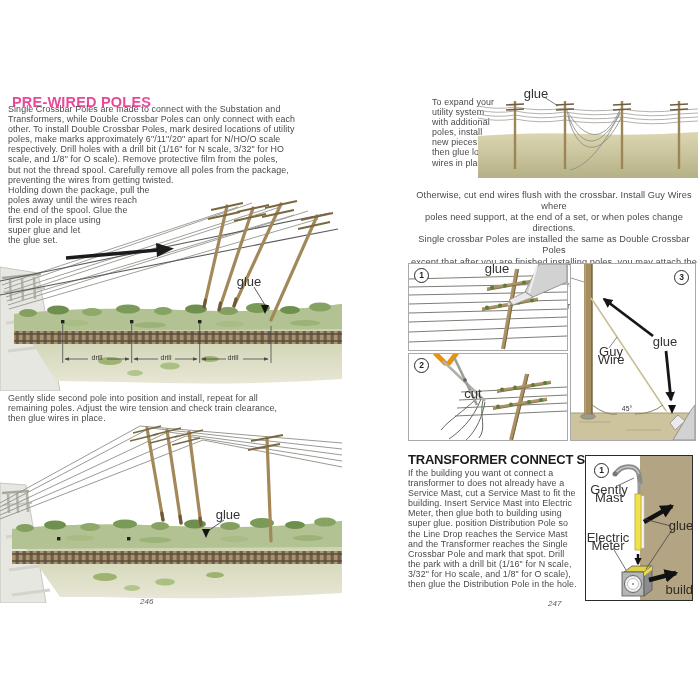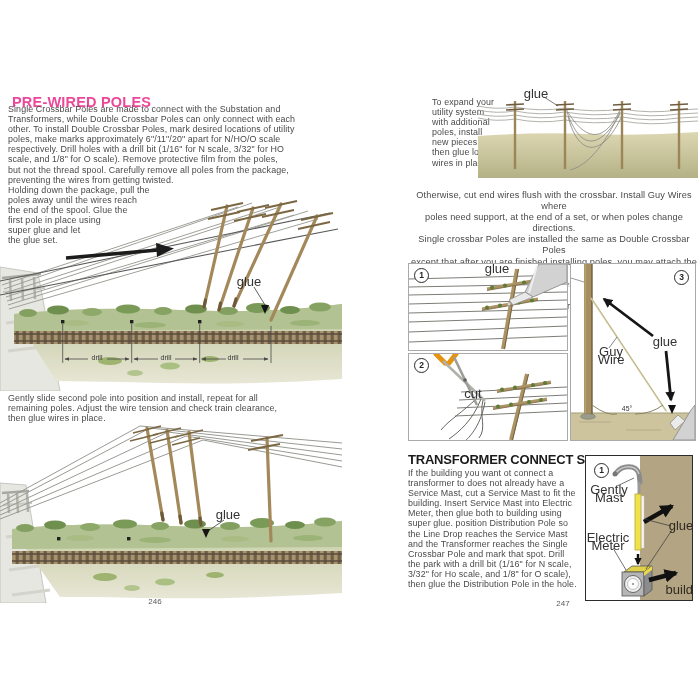--- a/index.html
+++ b/index.html
@@ -11,21 +11,21 @@
   .para{font-size:8.9px;line-height:10.1px;letter-spacing:.1px;white-space:pre-line;color:#4a4a4a;}
   .para.mid{font-size:9.2px;line-height:11.1px;}
   .fig{position:absolute;}
   .fig svg{position:absolute;left:0;top:0;}
   .lbl{position:absolute;font-size:13px;line-height:8px;color:#333;white-space:pre-line;
        text-align:center;transform:translateX(-50%);}
   .panel{position:absolute;background:#fff;border:1px solid #a9a9a9;box-sizing:border-box;}
   .panelG{position:absolute;background:#fff;border:1px solid #2b2b2b;box-sizing:border-box;overflow:hidden;}
   .num{position:absolute;width:13px;height:13px;border:1.3px solid #2a2a2a;border-radius:50%;
        background:#fff;color:#222;font-size:8.5px;font-weight:700;line-height:13px;text-align:center;z-index:3;}
-  .pagenum{position:absolute;font-size:8px;color:#5a5a5a;width:30px;text-align:center;}
+  .pagenum{position:absolute;font-size:8px;color:#5a5a5a;width:30px;text-align:left;font-style:italic;}
   .tanwall{position:absolute;background:#b3a583;}
 </style>
 </head>
 <body>
 
 <div class="sheet">
 
   <section>
 
     <h1 class="head abs" style="left:8px;top:90px;">PRE-WIRED POLES</h1>

